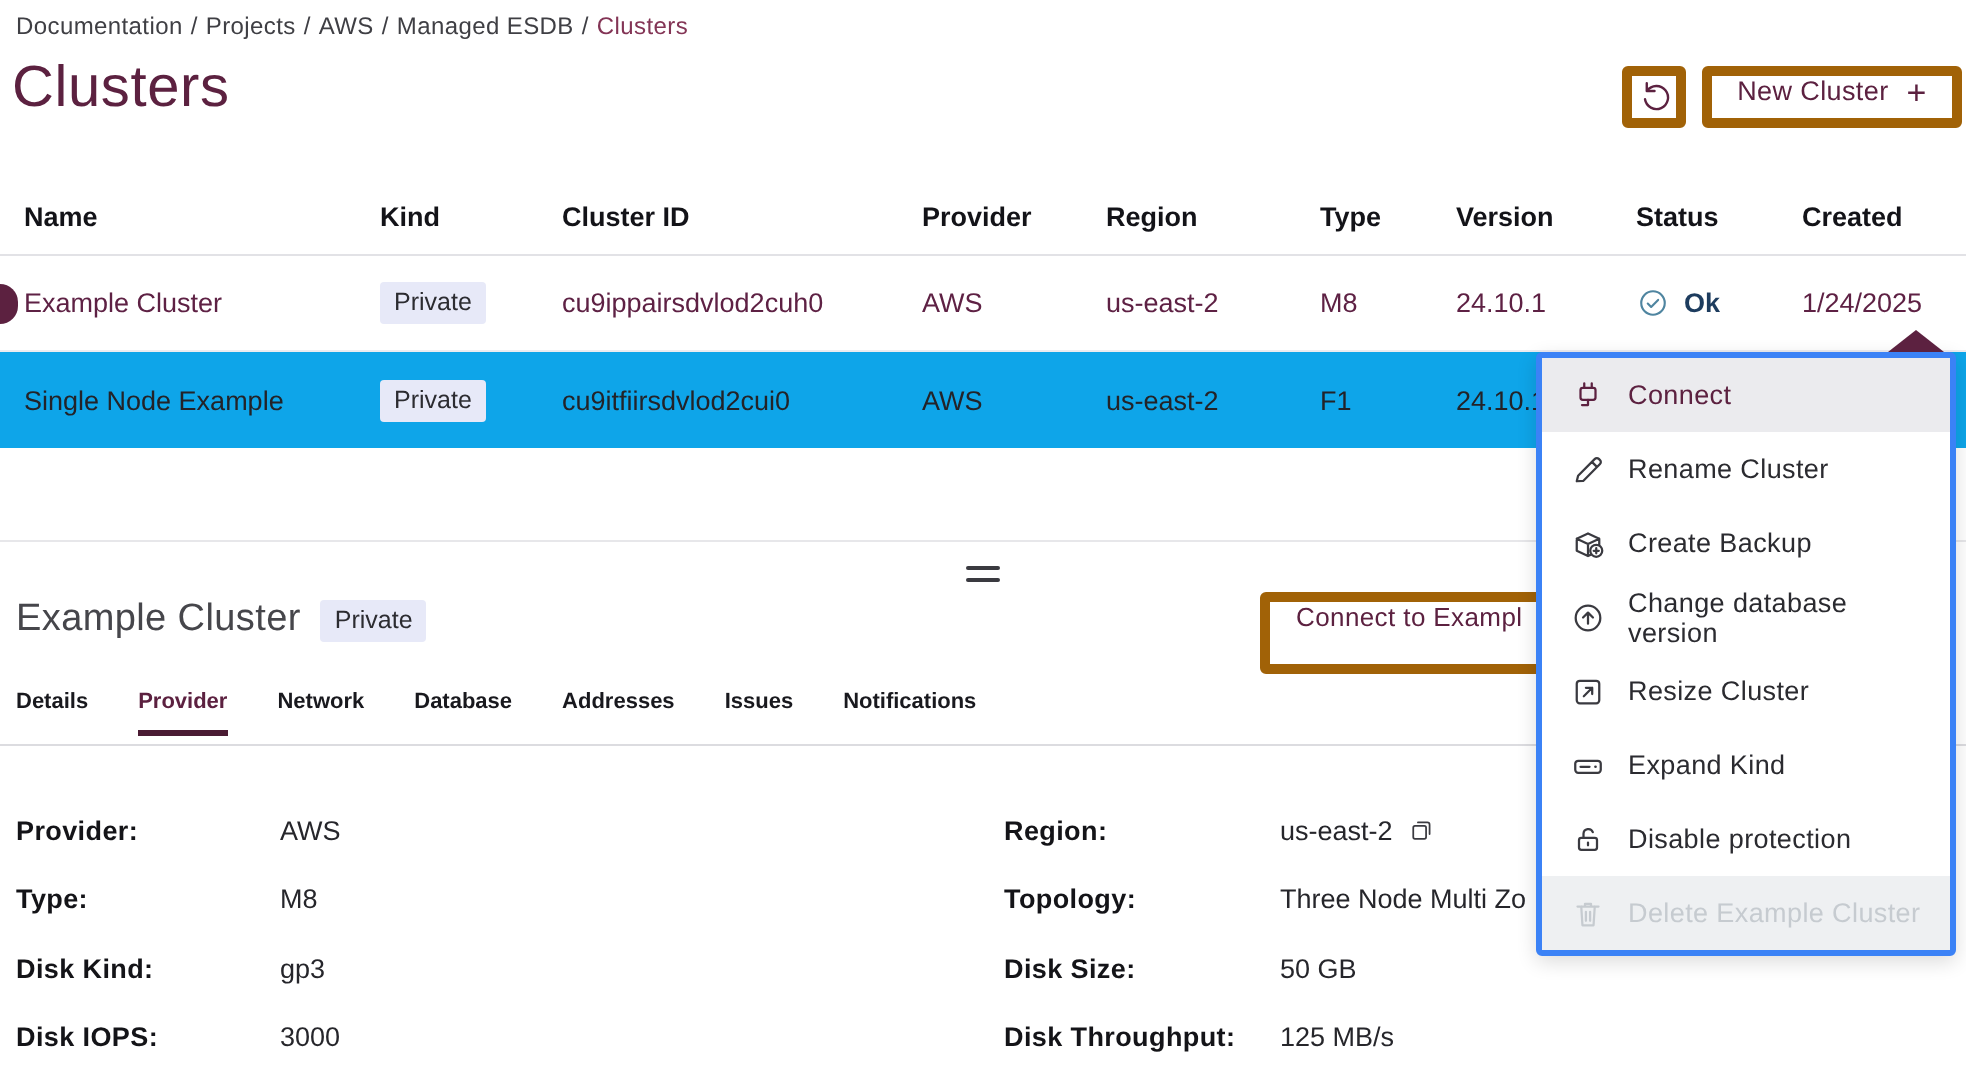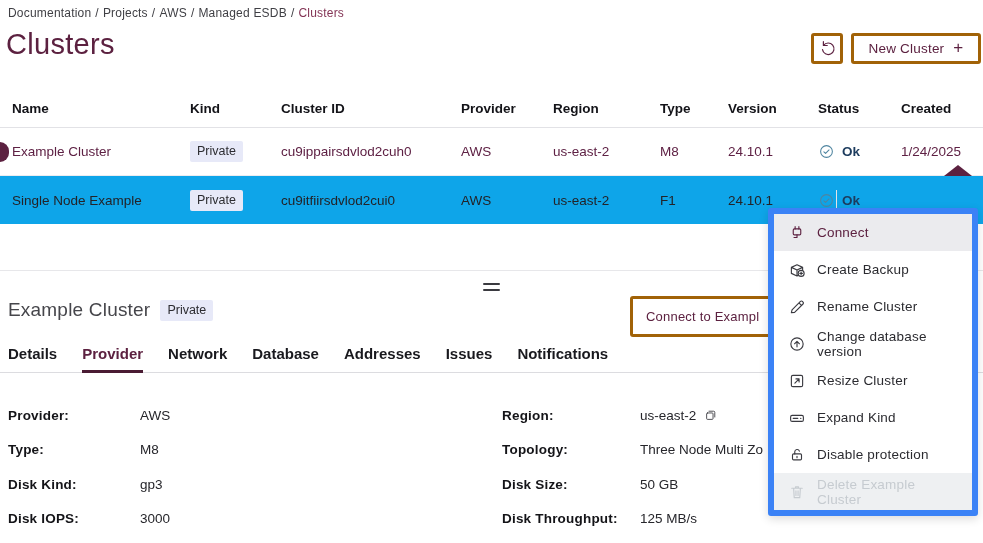--- a/index.html
+++ b/index.html
@@ -10,21 +10,21 @@
   
   .breadcrumb { position:absolute; left:8px; top:6px; font-size:12px; color:#3f3f44; letter-spacing:.2px;text-align:right; }
   .breadcrumb .crumb { color:#3f3f44; cursor:pointer; }
   .breadcrumb .sep { color:#3f3f44; margin:0 4px; }
   .breadcrumb .crumb.current { color:#833455; }
 
   
   .page-title { position:absolute; left:6px; top:28px; font-size:29px; font-weight:400; color:#5c2140; letter-spacing:.3px; }
 
   
-  .btn { background:#fff; border:3px solid #a16207; border-radius:3px; display:flex; align-items:center;
+  .btn { background:#fff; border:5px solid #a16207; border-radius:3px; display:flex; 
          justify-content:center; color:#5c2140; cursor:pointer; }
   .refresh-btn { position:absolute; left:811px; top:33px; width:32px; height:31px; }
   .new-cluster-btn { position:absolute; left:851px; top:33px; width:130px; height:31px; gap:9px;
          font-size:13.5px; letter-spacing:.2px; }
   .new-cluster-btn .plus { font-size:17px; font-weight:500; margin-top:-1px; }
 
   
   .tbl { position:absolute; left:0; top:90px; width:983px; }
   .trow { display:grid; grid-template-columns:160px 73px 162px 74px 89px 50px 72px 65px 78px 1fr;
           align-items:center; padding-left:12px; position:relative;gap:18px; }
@@ -40,21 +40,21 @@
   .cell-actions { display:flex; align-items:center; gap:9px; padding-left:7px; color:#2a2a30; }
   .aicon { width:18px; height:18px; cursor:pointer; }
   .actions-divider { position:absolute; left:836px; top:100px; width:1px; height:76px; background:#e3e3e7; }
 
   svg.i { stroke:currentColor; fill:none; stroke-width:1.5; stroke-linecap:round; stroke-linejoin:round; }
 
   
   .menu-caret { position:absolute; left:944px; top:165px; width:0; height:0; z-index:21;
     border-left:14px solid transparent; border-right:14px solid transparent; border-bottom:11px solid #5c2140; }
   .menu { position:absolute; left:768px; top:176px; width:210px; background:#fff; z-index:20;
-    border:6px solid #3b82f6; border-radius:3px; box-shadow:0 3px 10px rgba(0,0,0,.14);margin-top:32px; }
+    border:3px solid #3b82f6; border-radius:3px; box-shadow:0 3px 10px rgba(0,0,0,.14); }
   .mi { display:flex; align-items:center; gap:11px; height:37px; padding:0 14px; font-size:13.5px;
         color:#2b2b30; cursor:pointer; letter-spacing:.2px; }
   .mi svg { width:18px; height:18px; flex:0 0 18px; color:#3a3a40; }
   .mi.highlight { background:#ebebee; color:#5c2140; }
   .mi.highlight svg { color:#5c2140; }
   .mi.disabled { background:#eef0f2; color:#c6cbd0; cursor:default; }
   .mi.disabled svg { color:#c6cbd0; }
 
   
   .splitter-line { position:absolute; left:0; top:270px; width:983px; height:1px; background:#e7e7ea; }
@@ -62,21 +62,21 @@
   .drag-handle div { height:2px; background:#3a3a40; margin-bottom:4px; border-radius:1px; }
 
   
   .detail-head { position:absolute; left:8px; top:299px; display:flex; align-items:center; gap:10px; }
   .detail-title { font-size:19px; color:#46464b; letter-spacing:.2px; }
   .connect-btn { position:absolute; left:630px; top:296px; width:200px; height:41px; font-size:13px;
     justify-content:flex-start; padding-left:13px; white-space:nowrap; overflow:hidden; letter-spacing:.2px; }
 
   .tabs { position:absolute; left:8px; top:345px; display:flex; gap:25px; }
   .tabs-underline { position:absolute; left:0; top:372px; width:983px; height:1px; background:#dcdce0; }
-  .tab { font-size:15px; font-weight:700; color:#19191e; padding-bottom:10px; position:relative; cursor:pointer;text-align:center; }
+  .tab { font-size:11px; font-weight:700; color:#19191e; padding-bottom:10px; position:relative; cursor:pointer;text-align:center; }
   .tab.active { color:#5c2140; }
   .tab.active::after { content:""; position:absolute; left:0; right:0; bottom:-1px; height:3px; background:#4a1b33; }
 
   .fields { position:absolute; top:398px; font-size:13.5px; }
   .fields.left { left:8px; width:470px; }
   .fields.right { left:502px; width:470px; }
   .frow { display:flex; align-items:center; height:34.5px; }
   .flabel { font-weight:700; color:#141418; flex:0 0 132px; letter-spacing:.2px; }
   .fields.right .flabel { flex:0 0 138px; }
   .fvalue { color:#26262b; display:flex; align-items:center; gap:8px; white-space:nowrap; }
@@ -263,34 +263,34 @@
   <div class="menu">
     <div class="mi highlight">
       <svg class="i" viewBox="0 0 24 24">
           <rect x="7" y="6.5" width="10" height="8" rx="1.5"></rect>
           <path d="M9.5 3.5v3M14.5 3.5v3M12 14.5V18H8"></path>
         </svg>
       <span>Connect</span>
     </div>
     <div class="mi">
       <svg class="i" viewBox="0 0 24 24">
+          <path d="M4.5 19.5l.9-3.7L16.6 4.6a1.8 1.8 0 0 1 2.6 0l.8.8a1.8 1.8 0 0 1 0 2.6L8.8 19.3l-4.3.2zM14.6 6.6l3 3"></path>
+        </svg>
+      <span>Rename Cluster</span>
+    </div>
+    <div class="mi">
+      <svg class="i" viewBox="0 0 24 24">
           <path d="M4.5 8.5L12 5l7.5 3.5v5.5M4.5 8.5v8l7.5 3.5 1.5-.7M4.5 8.5L12 12l7.5-3.5M12 12v8"></path>
           <circle cx="17.5" cy="16.5" r="4" fill="#fff"></circle>
           <path d="M17.5 14.8v3.4M15.8 16.5h3.4"></path>
         </svg>
       <span>Create Backup</span>
     </div>
     <div class="mi">
       <svg class="i" viewBox="0 0 24 24">
-          <path d="M4.5 19.5l.9-3.7L16.6 4.6a1.8 1.8 0 0 1 2.6 0l.8.8a1.8 1.8 0 0 1 0 2.6L8.8 19.3l-4.3.2zM14.6 6.6l3 3"></path>
-        </svg>
-      <span>Rename Cluster</span>
-    </div>
-    <div class="mi">
-      <svg class="i" viewBox="0 0 24 24">
           <circle cx="12" cy="12" r="8.2"></circle>
           <path d="M12 15.8v-7M8.7 11.7L12 8.4l3.3 3.3"></path>
         </svg>
       <span>Change database version</span>
     </div>
     <div class="mi">
       <svg class="i" viewBox="0 0 24 24">
           <rect x="4.5" y="4.5" width="15" height="15" rx="2"></rect>
           <path d="M9.2 14.8L14.8 9.2M10.6 9.2h4.2v4.2"></path>
         </svg>

